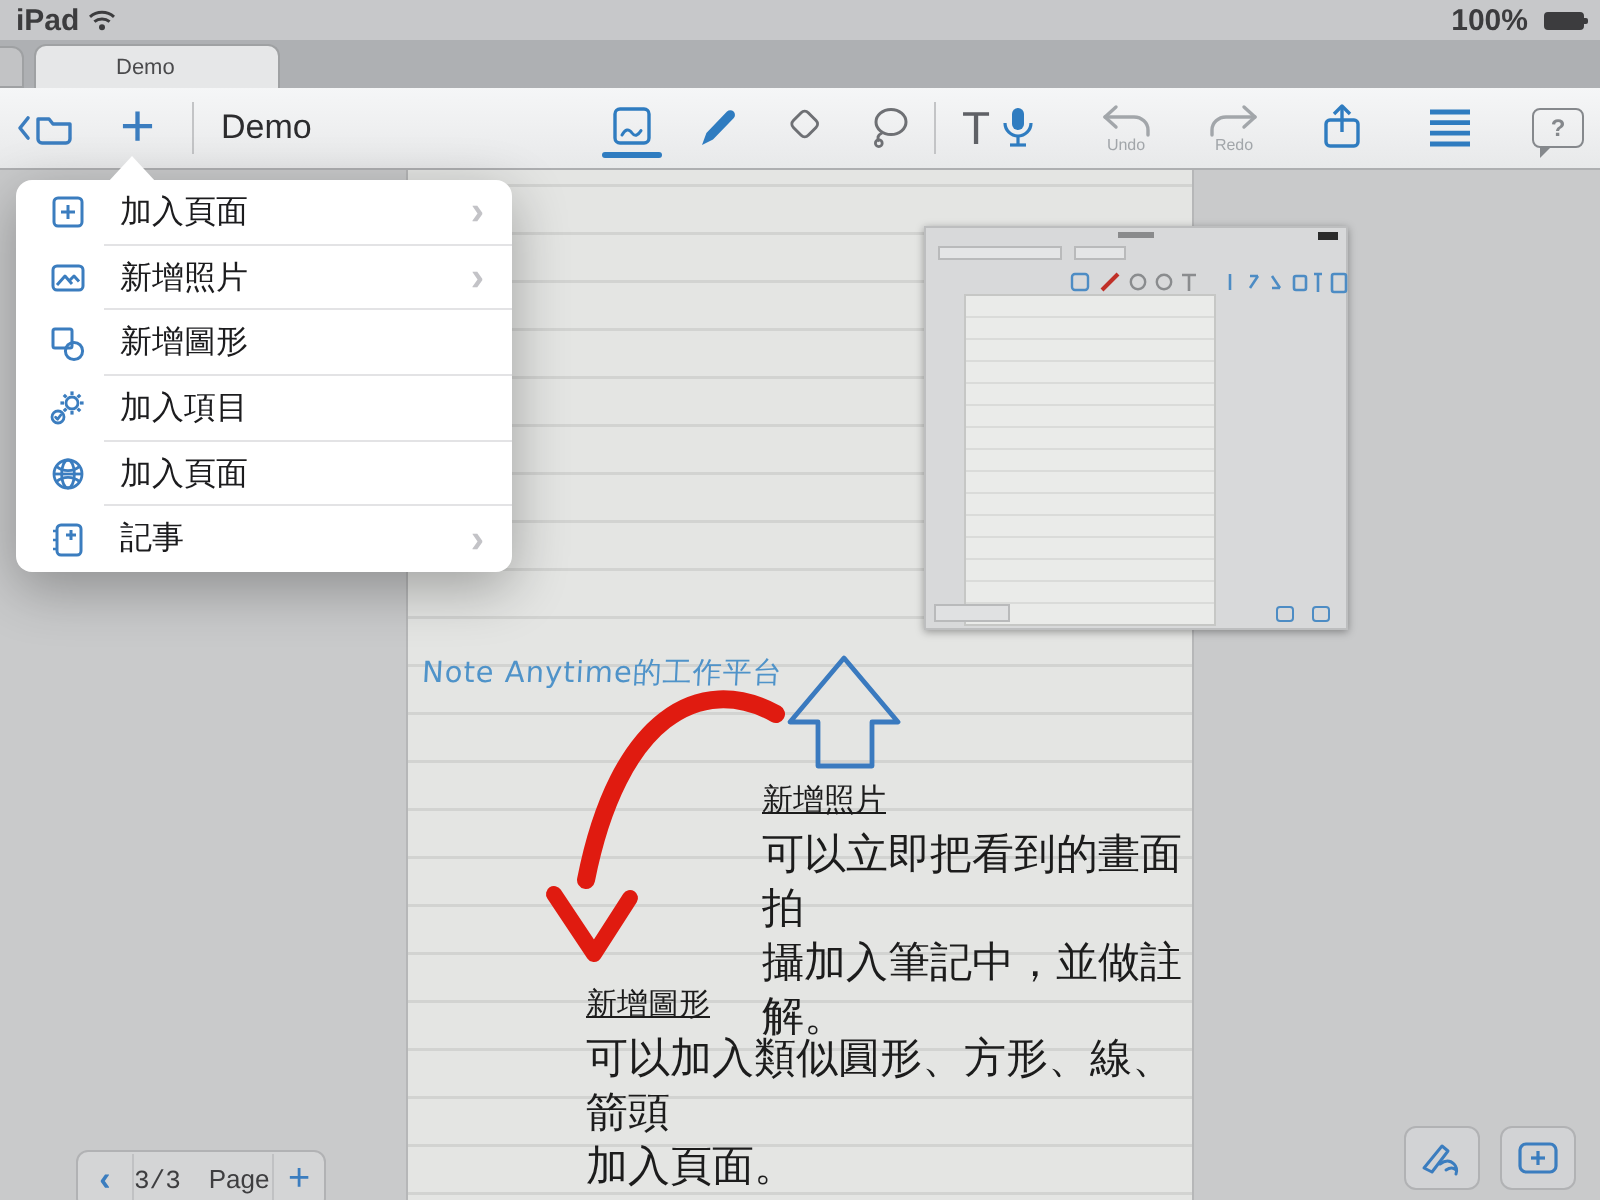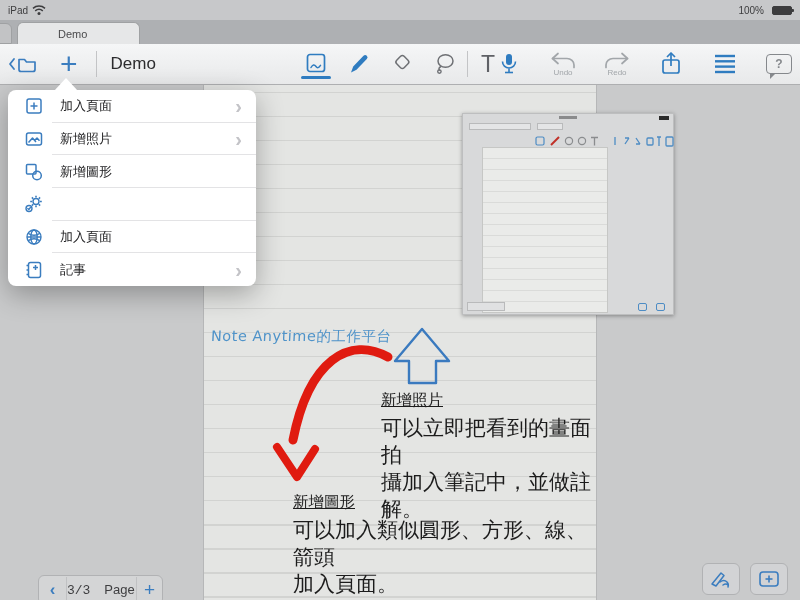--- a/index.html
+++ b/index.html
@@ -2,21 +2,21 @@
 <html><head>
 <meta charset="utf-8">
 <style>
   * { margin:0; padding:0; box-sizing:border-box; }
   html,body { width:800px; height:600px; }
   body { font-family:"Liberation Sans", sans-serif; -webkit-font-smoothing:antialiased; }
   #app { position:relative; width:800px; height:600px; background:#c9cacb; overflow:hidden; }
 
   
   .statusbar { position:absolute; left:0; top:0; width:800px; height:20px; background:#c7c8ca;
-               display:flex; align-items:center; font-size:10px; font-weight:normal; color:#3c3c3e; }
+               display:flex; align-items:center; font-size:15px; font-weight:bold; color:#3c3c3e; }
   .sb-left { position:absolute; left:8px; display:flex; align-items:center; gap:4px; }
   .sb-time { position:absolute; left:0; right:0; text-align:center; }
   .sb-right { position:absolute; right:8px; display:flex; align-items:center; gap:8px; }
   .battery { width:20px; height:9px; border:1px solid #3c3c3e; border-radius:2px; position:relative; background:#3c3c3e; }
   .battery::after { content:""; position:absolute; right:-3px; top:2px; width:2px; height:3px; background:#3c3c3e; border-radius:0 1px 1px 0; }
 
   
   .tabbar { position:absolute; left:0; top:20px; width:800px; height:24px; background:#aeb0b3; }
   .tab-sliver { position:absolute; left:-12px; top:3px; width:24px; height:21px; background:#c2c3c5; border-radius:6px 6px 0 0; border:1px solid #9fa1a3; }
   .tab-active { position:absolute; left:17px; top:2px; width:123px; height:22px; background:#e6e7e8; border:1px solid #9fa1a3; border-bottom:none; border-radius:6px 6px 0 0; font-size:11px; color:#4a4a4c; display:flex; align-items:center; padding-left:40px; }
@@ -82,21 +82,21 @@
             border-radius:6px; display:flex; align-items:center; justify-content:center; }
 
   
   .popover-arrow { position:absolute; left:54px; top:78px; width:0; height:0; z-index:11;
                    border-left:12px solid transparent; border-right:12px solid transparent; border-bottom:13px solid #ffffff; }
   .menu { position:absolute; left:8px; top:90px; width:248px; height:196px; background:#ffffff; border-radius:8px;
           box-shadow:0 8px 28px rgba(0,0,0,.30); z-index:10; display:flex; flex-direction:column; overflow:hidden; }
   .menu-row { position:relative; flex:1; display:flex; align-items:center; padding:0 10px 0 14px; }
   .menu-row:not(:last-child)::after { content:""; position:absolute; left:44px; right:0; bottom:0; height:1px; background:#e3e3e5; }
   .menu-ico { width:24px; height:22px; display:flex; align-items:center; justify-content:center; margin-right:14px; }
-  .menu-lbl { flex:1; font-size:13px; color:#1c1c1e; }
+  .menu-lbl { flex:1; font-size:16px; color:#1c1c1e; }
   .menu-chev { font-size:20px; color:#c3c3c7; font-weight:bold; line-height:1; margin-right:4px; }
 
   svg { display:block; }
 </style>
 </head>
 <body>
 
 <div id="app">
 
   <div class="statusbar">
@@ -333,20 +333,21 @@
               <line x1="12" y1="11.5" x2="12" y2="13.3"></line>
             <line x1="14.8" y1="4.7" x2="16.1" y2="3.4"></line>
               <line x1="9.2" y1="4.7" x2="7.9" y2="3.4"></line>
             <line x1="14.8" y1="10.3" x2="16.1" y2="11.6"></line>
               <line x1="9.2" y1="10.3" x2="7.9" y2="11.6"></line>
           </g>
           <circle cx="5" cy="14.5" r="3"></circle>
           <path d="M3.8 14.6 l1 1 1.6 -2.1" stroke-linecap="round" stroke-linejoin="round"></path>
         </svg>
       </span>
+      <span class="menu-lbl">加入項目</span>
     </div>
 
     <div class="menu-row">
       <span class="menu-ico">
         <svg width="20" height="20" viewBox="0 0 20 20" fill="none" stroke="#3b7dbf" stroke-width="1.4">
           <circle cx="10" cy="10" r="7"></circle>
           <ellipse cx="10" cy="10" rx="3.2" ry="7"></ellipse>
           <line x1="3" y1="10" x2="17" y2="10"></line>
           <path d="M4.2 6.2 a9 9 0 0 0 11.6 0 M4.2 13.8 a9 9 0 0 1 11.6 0"></path>
         </svg>

